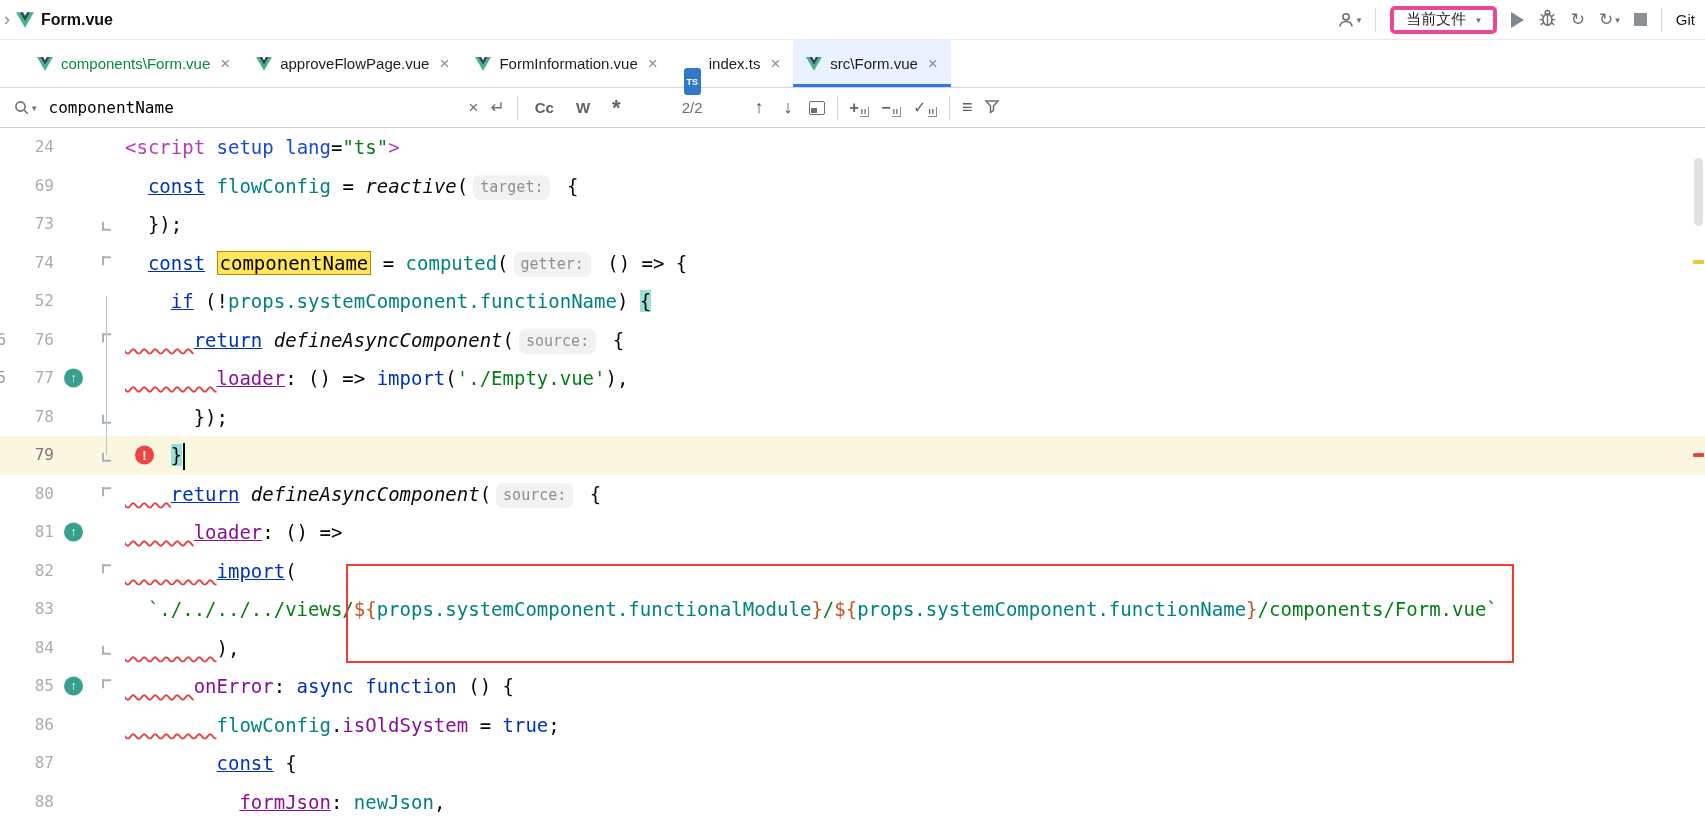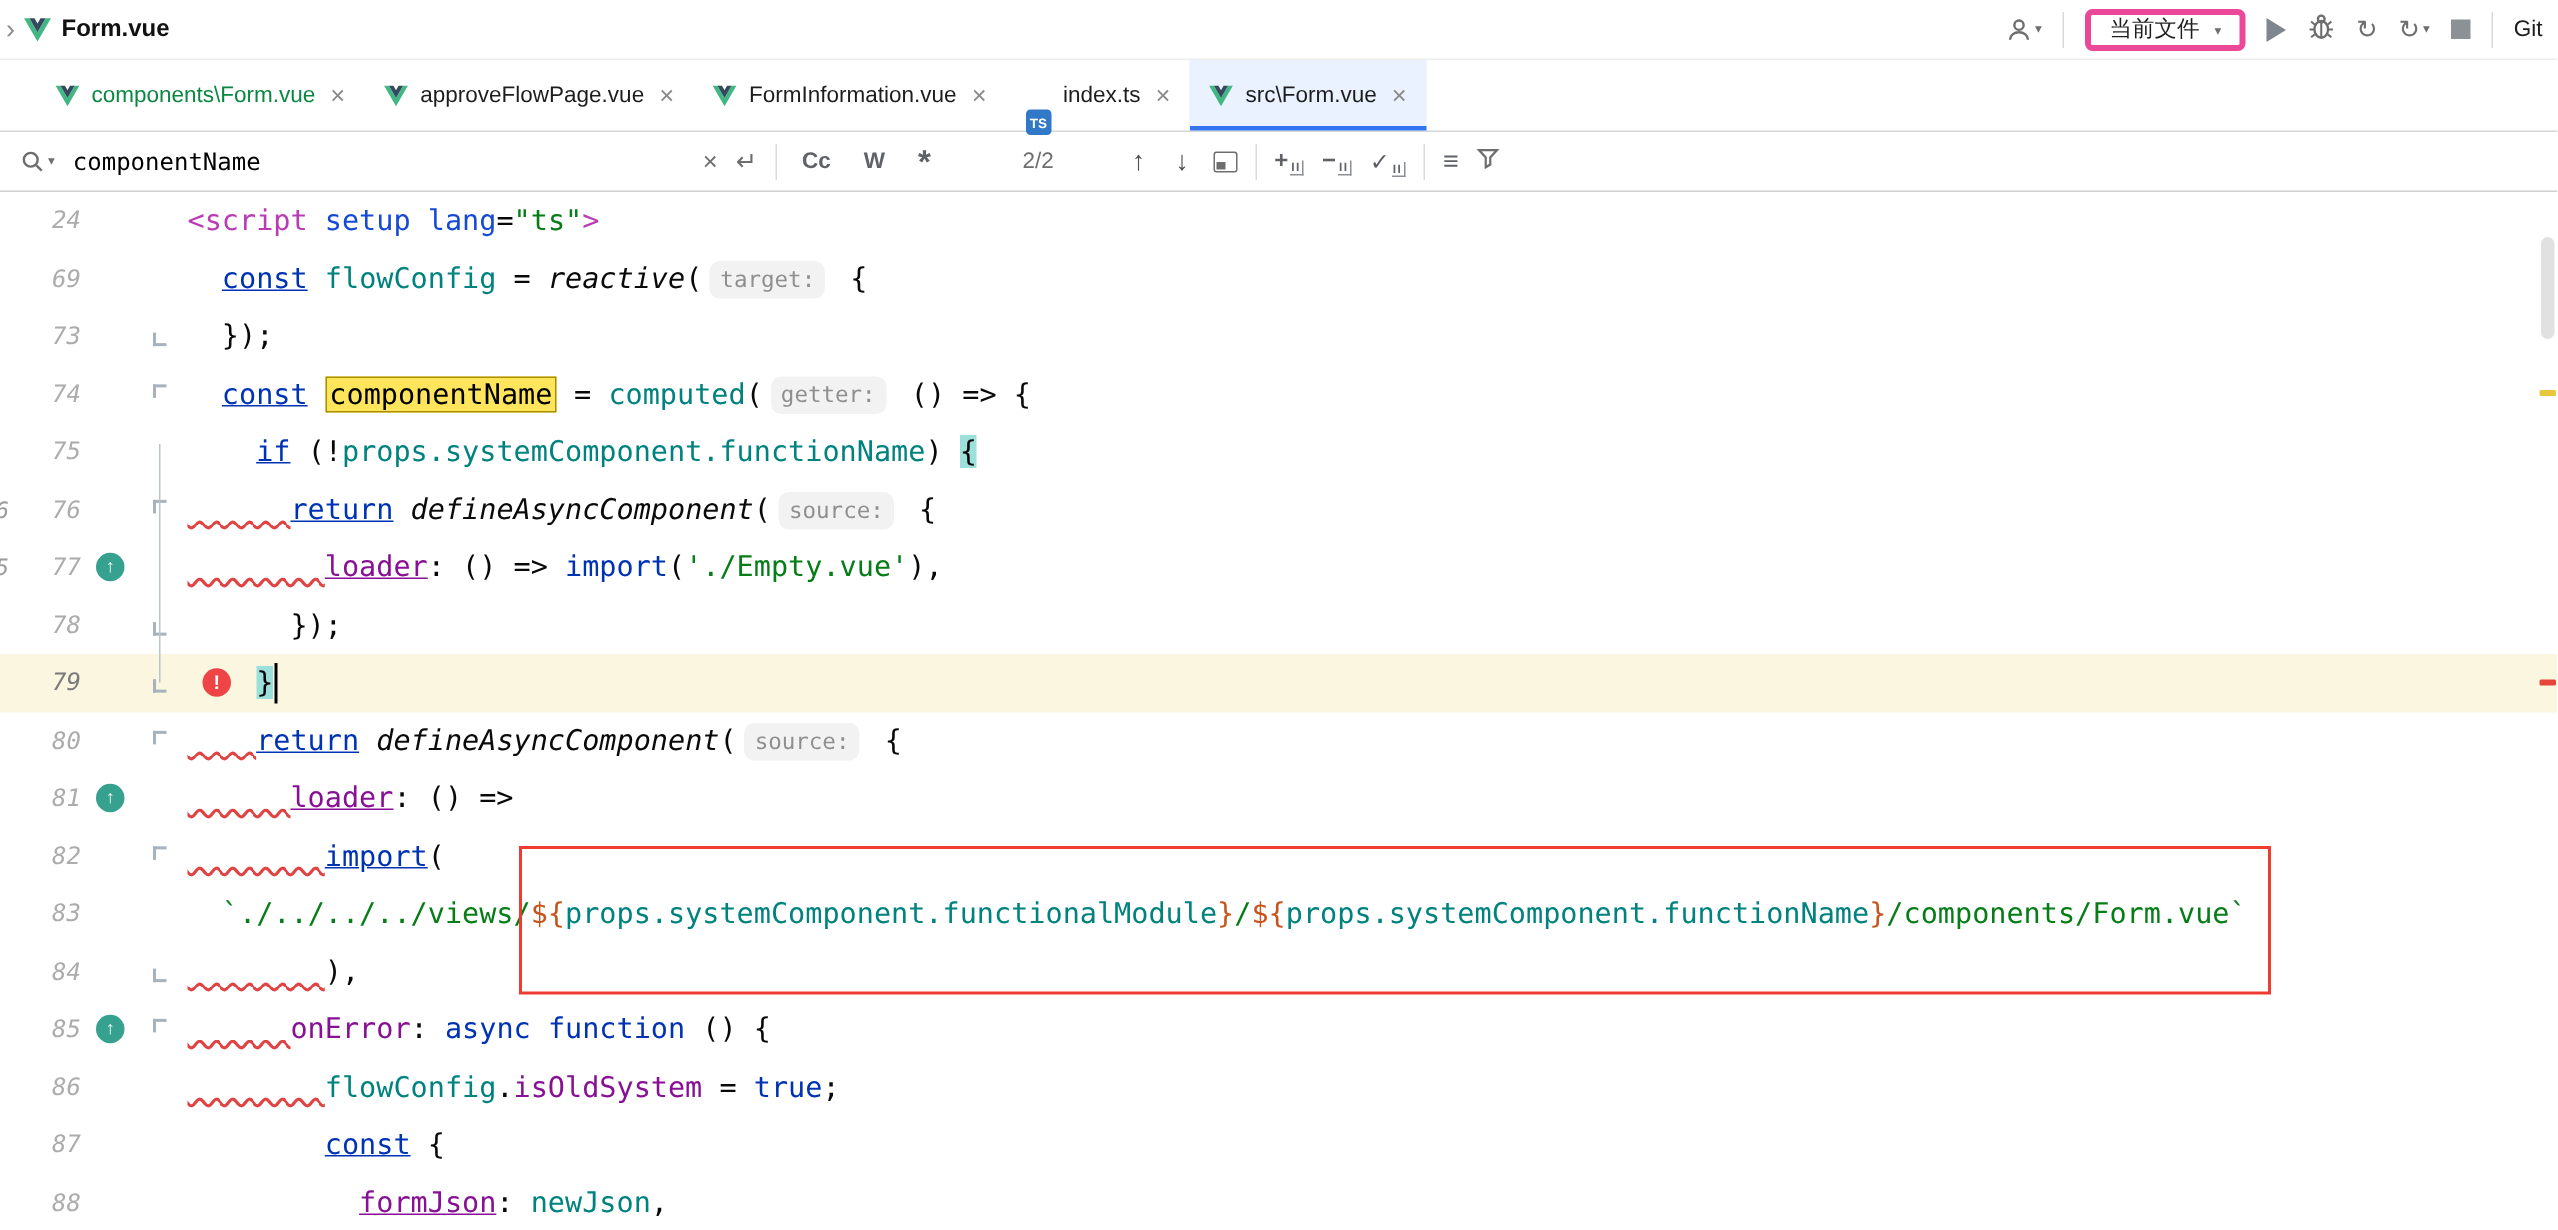--- a/index.html
+++ b/index.html
@@ -18,41 +18,41 @@
   .play-tri { width:0; height:0; border-left:13px solid #7E8790; border-top:8px solid transparent; border-bottom:8px solid transparent; }
   .stop-sq { width:13px; height:13px; background:#8C9196; }
   .git-label { font-size:15px; color:#1d1d1d; }
 
   
   .tabbar { height:48px; display:flex; align-items:stretch; padding-left:24px; border-bottom:1px solid #D6D6D6; background:#fff; }
   .tab { display:flex; align-items:center; gap:8px; padding:0 13px; font-size:15px; color:#1d1d1d; }
   .tab .close { color:#8A8A8A; font-size:17px; margin-left:2px; }
   .tab.added { color:#0A8742; }
   .tab.active { background:#E9F2FE; box-shadow:inset 0 -3px 0 #3574F0; }
-  .ts-ico { width:17px; height:17px; background:#3178C6; color:#fff; border-radius:3px; font-size:9px; font-weight:bold; display:flex; align-items:center; justify-content:center;margin-top:36px; }
+  .ts-ico { width:17px; height:27px; background:#3178C6; color:#fff; border-radius:3px; font-size:9px; font-weight:bold; display:flex; align-items:center; justify-content:center;margin-top:36px; }
 
   
   .searchbar { height:40px; display:flex; align-items:center; gap:12px; padding:0 14px; border-bottom:1px solid #CFCFCF; background:#fff; }
   .sb-query { width:408px; font-family:"DejaVu Sans Mono",monospace; font-size:16px; color:#000; }
   .sb-btn { color:#6E6E6E; font-size:17px; }
   .sb-toggle { background:none; border:none; color:#5F6368; font-size:15px; font-weight:bold; padding:2px 5px; }
   .sb-toggle.regex { font-size:22px; line-height:10px; }
   .sb-count { color:#6E6E6E; font-size:15px; margin-left:44px; margin-right:36px; }
   .sb-nav { color:#4C5257; font-size:18px; padding:0 4px; }
   .openwin { width:16px; height:14px; border:1.6px solid #6E6E6E; border-radius:2px; position:relative; }
   .openwin::after { content:""; position:absolute; left:1px; bottom:1px; width:6px; height:5px; background:#6E6E6E; }
   .occ { color:#5F6368; font-size:16px; font-weight:bold; display:flex; align-items:flex-end; gap:1px; }
   .occ small { font-size:8px; letter-spacing:1px; border:1px solid #8b8f94; border-top:none; border-left:none; padding:0 1px; color:#5F6368; }
   .menu-ico { color:#5F6368; font-size:18px; }
 
   
   .editor { position:relative; height:692px; background:#fff; overflow:hidden; }
   .row { display:flex; height:38.5px; position:relative; }
   .row.current { background:#FBF6DF; }
-  .gutter { flex:none; width:113px; position:relative;font-style:italic; }
+  .gutter { flex:none; width:113px; position:relative; }
   .edge { position:absolute; left:-3px; top:0; line-height:38.5px; font-family:"DejaVu Sans Mono",monospace; font-size:15px; color:#9B9B9B; }
   .lnum { position:absolute; left:0; width:54px; text-align:right; line-height:38.5px; font-family:"DejaVu Sans Mono",monospace; font-size:16px; color:#ACACAC; }
   .row.current .lnum { color:#7A7A7A; }
   .gicon { position:absolute; left:64px; top:50%; transform:translateY(-50%); width:19px; height:19px; border-radius:50%; background:#35A18E; color:#fff; font-size:12px; line-height:19px; text-align:center; }
   .fold { position:absolute; left:102px; top:50%; width:9px; height:9px; }
   .fold.start { transform:translateY(-75%); border-top:2px solid #A8B2BC; border-left:2px solid #A8B2BC; }
   .fold.end { transform:translateY(-25%); border-bottom:2px solid #A8B2BC; border-left:2px solid #A8B2BC; }
   .code { flex:1; position:relative; white-space:pre; font-family:"DejaVu Sans Mono",monospace; font-size:19px; line-height:38.5px; padding-left:12px; color:#080808; }
   .err { position:absolute; left:22px; top:50%; transform:translateY(-50%); width:19px; height:19px; border-radius:50%; background:#EE4445; color:#fff; font-weight:bold; font-size:13px; line-height:19px; text-align:center; font-family:"Liberation Sans",sans-serif; z-index:3; }
   .tk-pl { color:#080808; }
@@ -228,21 +228,21 @@
         </div>
         <div class="row">
           <div class="gutter">
             <span class="lnum">74</span>
             <span class="fold start"></span>
           </div>
           <div class="code"><span class="tk-pl">  </span><span class="tk-kw tk-u">const</span><span class="tk-pl"> </span><span class="tk-hls">componentName</span><span class="tk-pl"> = </span><span class="tk-id">computed</span><span class="tk-pl">(</span><span class="tk-inlay">getter:</span><span class="tk-pl"> () =&gt; {</span></div>
         </div>
         <div class="row">
           <div class="gutter">
-            <span class="lnum">75</span>
+            <span class="lnum">52</span>
           </div>
           <div class="code"><span class="tk-pl">    </span><span class="tk-kw tk-u">if</span><span class="tk-pl"> (!</span><span class="tk-id">props.systemComponent.functionName</span><span class="tk-pl">) </span><span class="tk-hlb">{</span></div>
         </div>
         <div class="row">
           <div class="gutter">
             <span class="edge">6</span>
             <span class="lnum">76</span>
             <span class="fold start"></span>
           </div>
           <div class="code"><span class="tk-sqi">      </span><span class="tk-kw tk-u">return</span><span class="tk-pl"> </span><span class="tk-itl">defineAsyncComponent</span><span class="tk-pl">(</span><span class="tk-inlay">source:</span><span class="tk-pl"> {</span></div>

